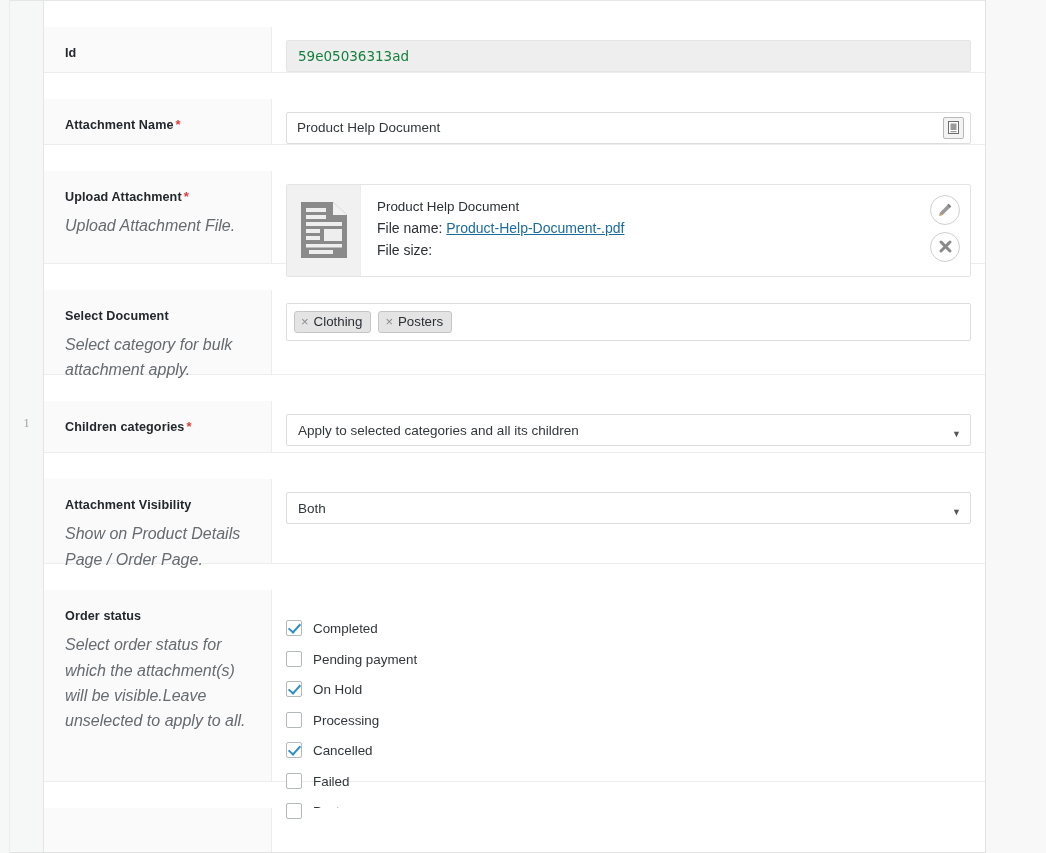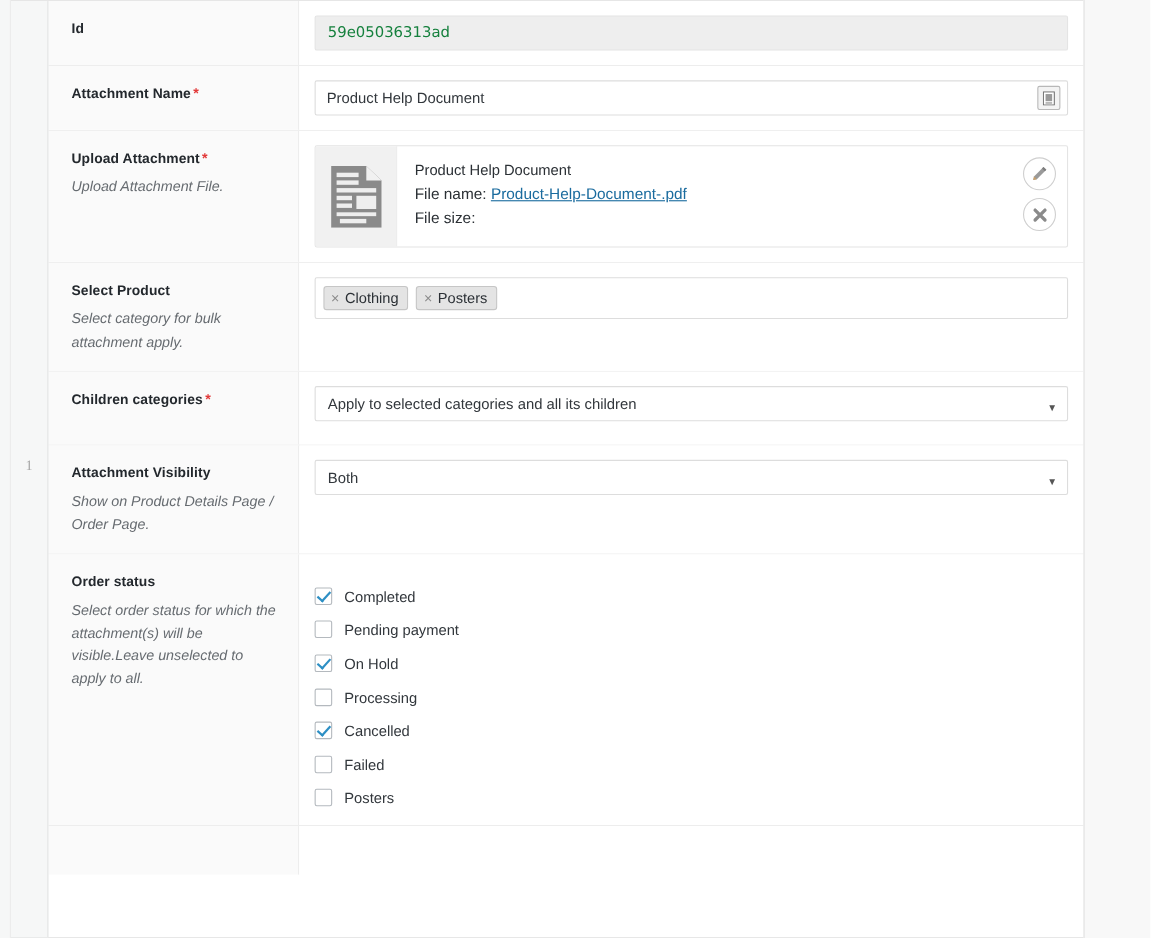--- a/index.html
+++ b/index.html
@@ -65,20 +65,21 @@
   
   .rows-col {
     flex: 1 1 auto;
     display: flex;
     flex-direction: column;
   }
   .row {
     display: flex;
     border-bottom: 1px solid #ededed;
     min-height: 40px;
+    margin-top: 26px;
   }
   .row:last-child { border-bottom: none; }
 
   .label-cell {
     width: 228px;
     flex: 0 0 228px;
     background: #fafafa;
     border-right: 1px solid #ececec;
     padding: 16px 18px 16px 21px;
   }
@@ -97,21 +98,21 @@
   }
   .req {
     color: #e23a3a;
     font-weight: bold;
     font-size: 13px;
     margin-left: 2px;
   }
   .hint {
     display: block;
     margin-top: 7px;
-    font-size: 13px;
+    font-size: 16px;
     font-style: italic;
     color: #666b70;
     line-height: 1.58;
     max-width: 200px;
   }
 
   
   .readonly-field {
     width: 100%;
     height: 32px;
@@ -386,21 +387,21 @@
                     <path d="M3 3 L12 12 M12 3 L3 12" stroke="#8a8a8a" stroke-width="3" stroke-linecap="round"></path>
                   </svg>
                 </div>
               </div>
             </div>
           </div>
         </div>
 
         <div class="row">
           <div class="label-cell">
-            <span class="lbl">Select Product</span>
+            <span class="lbl">Select Document</span>
             <span class="hint">Select category for bulk attachment apply.</span>
           </div>
           <div class="value-cell">
             <div class="tag-field">
               <span class="tag">
                 <span class="tag-x">×</span>
                   <span>Clothing</span>
               </span>
               <span class="tag">
                 <span class="tag-x">×</span>

